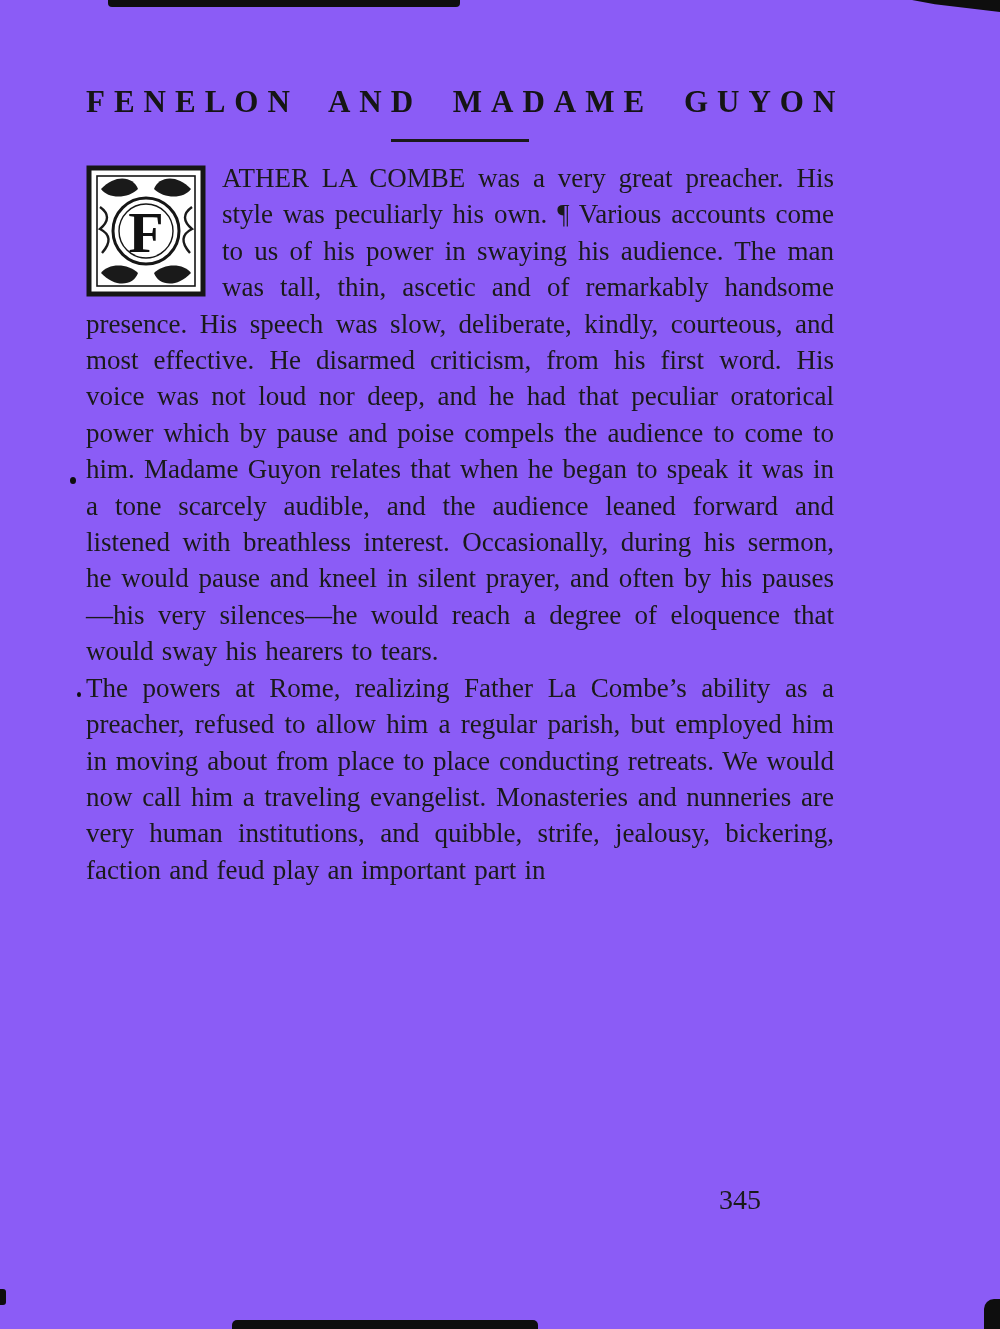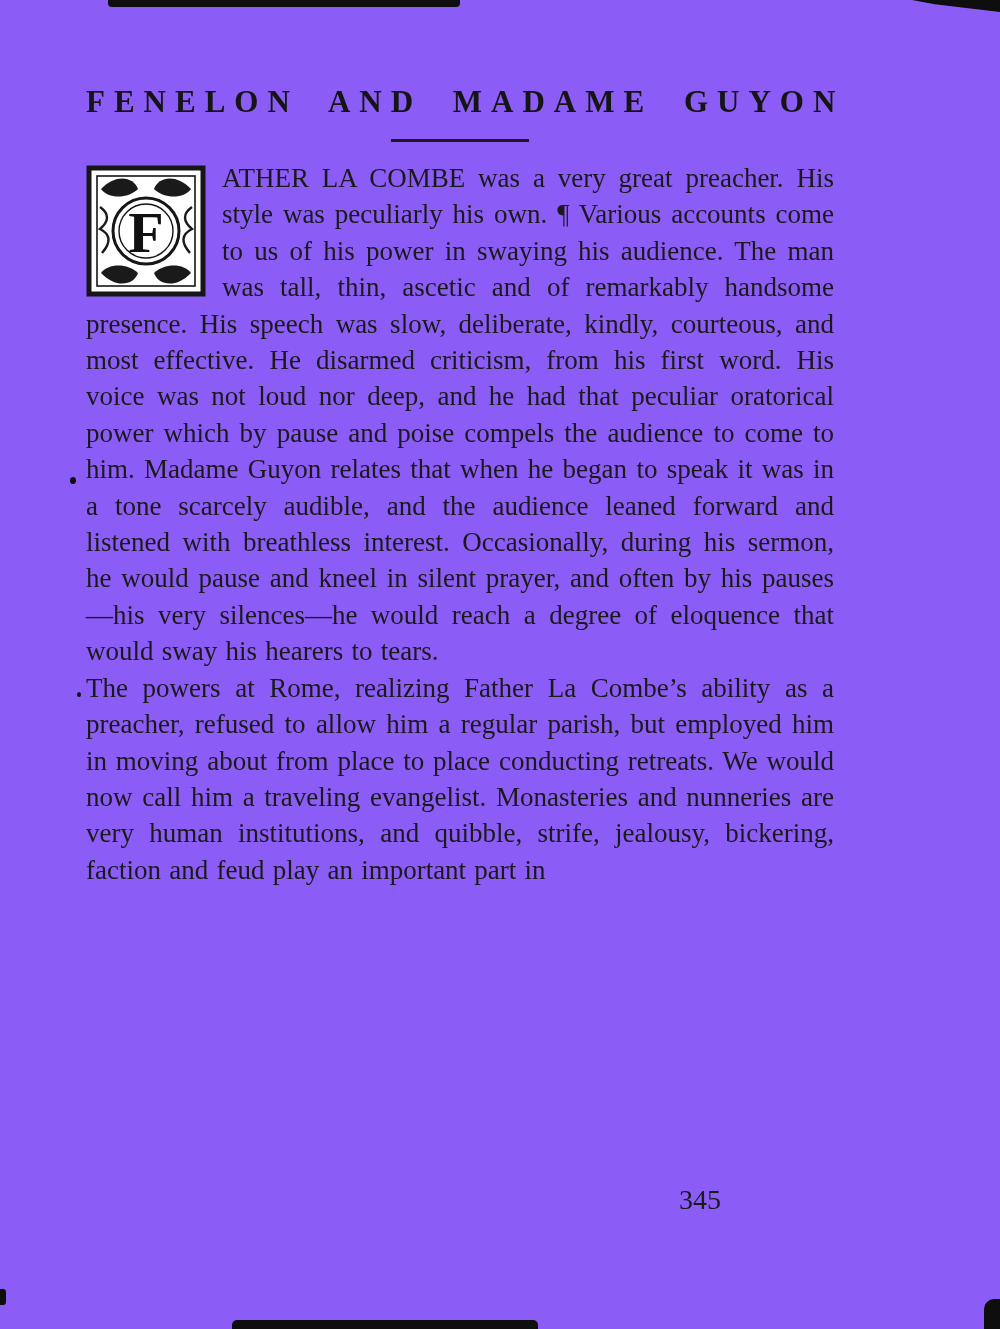--- a/index.html
+++ b/index.html
@@ -56,21 +56,21 @@
   .dropcap {
     float: left;
     width: 120px;
     height: 132px;
     margin: 5px 16px 2px 0;
   }
   .dropcap svg { display: block; }
   .page-number {
     position: absolute;
     top: 1184px;
-    left: 648px;
+    left: 688px;
     width: 104px;
     text-align: center;
     font-size: 28px;
     color: #1a1a1a;
   }
   
   .artifact {
     position: absolute;
     background: #0e0e0e;
   }

